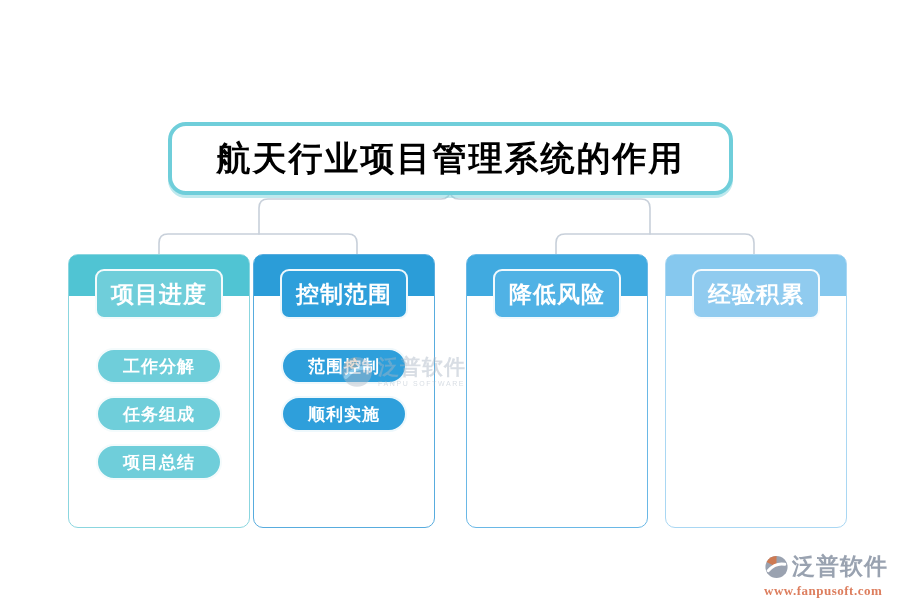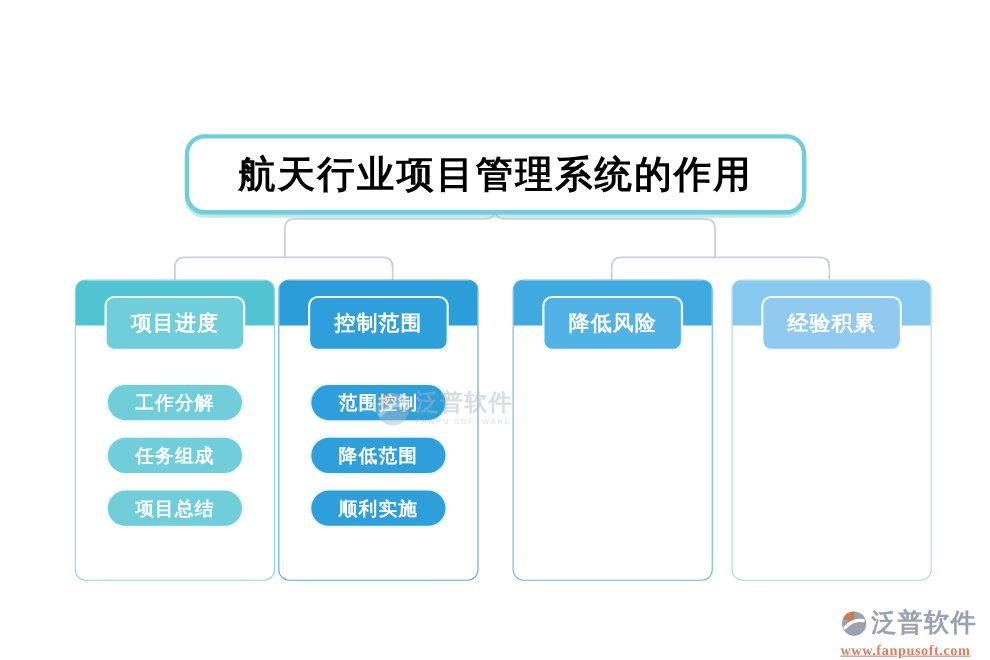--- a/index.html
+++ b/index.html
@@ -19,40 +19,40 @@
 
   
   .card{position:absolute;top:254px;width:182px;height:274px;box-sizing:border-box;background:#fff;
     border:1.5px solid var(--border,#8BD6DF);border-radius:10px;z-index:1;}
   .card.c0{left:68px}.card.c1{left:253px}.card.c2{left:466px}.card.c3{left:665px}
   .band{position:absolute;top:0;left:0;right:0;height:41px;background:var(--band,#50C4D3);
     border-radius:8px 8px 0 0;}
   .hpill{position:absolute;top:14px;left:50%;transform:translateX(-50%);width:128px;height:50px;
     box-sizing:border-box;background:var(--main,#6FCEDA);border:2.5px solid rgba(255,255,255,.92);
     border-radius:9px;display:flex;align-items:center;justify-content:center;}
-  .hpill span{color:#fff;font-size:19px;font-weight:700;letter-spacing:1px;}
+  .hpill span{color:#fff;font-size:23px;font-weight:700;letter-spacing:1px;}
   .items{position:absolute;top:93px;left:0;right:0;display:flex;flex-direction:column;
     align-items:center;gap:12px;}
   .ipill{width:126px;height:36px;box-sizing:border-box;background:var(--main,#6FCEDA);
     border:2px solid rgba(255,255,255,.92);border-radius:19px;
     display:flex;align-items:center;justify-content:center;}
   .ipill span{color:#fff;font-size:17px;font-weight:700;letter-spacing:1px;}
 
   
   .wm-center{position:absolute;left:341px;top:356px;display:flex;align-items:flex-start;gap:5px;
     opacity:.45;z-index:3;pointer-events:none;}
   .wm-center .txt{display:flex;flex-direction:column;line-height:1;}
   .wm-center .brand{font-size:21px;font-weight:700;color:#A9B6C4;letter-spacing:1px;}
   .wm-center .sub{font-size:7px;color:#A9B6C4;letter-spacing:1.6px;margin-top:3px;}
 
   .wm-footer{position:absolute;right:12px;top:551px;z-index:3;}
   .wm-footer .row{display:flex;align-items:center;gap:3px;}
   .wm-footer .brand{font-size:23px;font-weight:700;color:var(--watermark-gray,#99A2B0);letter-spacing:1px;}
   .wm-footer .url{font-family:"Liberation Serif", serif;font-size:13px;font-weight:700;
-    color:var(--watermark-orange,#DD7E5E);letter-spacing:.5px;margin-top:1px;text-align:left;text-decoration:underline;}
+    color:var(--watermark-orange,#DD7E5E);letter-spacing:.5px;margin-top:1px;text-align:left;}
 </style>
 </head>
 <body>
 
 <div class="stage">
 
   <svg class="connectors" width="900" height="600">
     <path d="M450 166 L450 190 Q450 199 441 199 L268 199 Q259 199 259 208 L259 234"></path>
     <path d="M450 166 L450 190 Q450 199 459 199 L641 199 Q650 199 650 208 L650 234"></path>
     <path d="M159 255 L159 243 Q159 234 168 234 L348 234 Q357 234 357 243 L357 255"></path>
@@ -82,23 +82,20 @@
   </div>
 
   <div class="card c1" style="--main: #2E9FDB; --band: #2B9DD8; --border: #58ACDE;">
     <div class="band"></div>
     <div class="hpill">
       <span>控制范围</span>
     </div>
     <div class="items">
       <div class="ipill">
           <span>范围控制</span>
-        </div>
-      <div class="ipill">
-          <span>降低范围</span>
         </div>
       <div class="ipill">
           <span>顺利实施</span>
         </div>
     </div>
   </div>
 
   <div class="card c2" style="--main: #50B2E5; --band: #40AAE0; --border: #6AB8E6;">
     <div class="band"></div>
     <div class="hpill">

